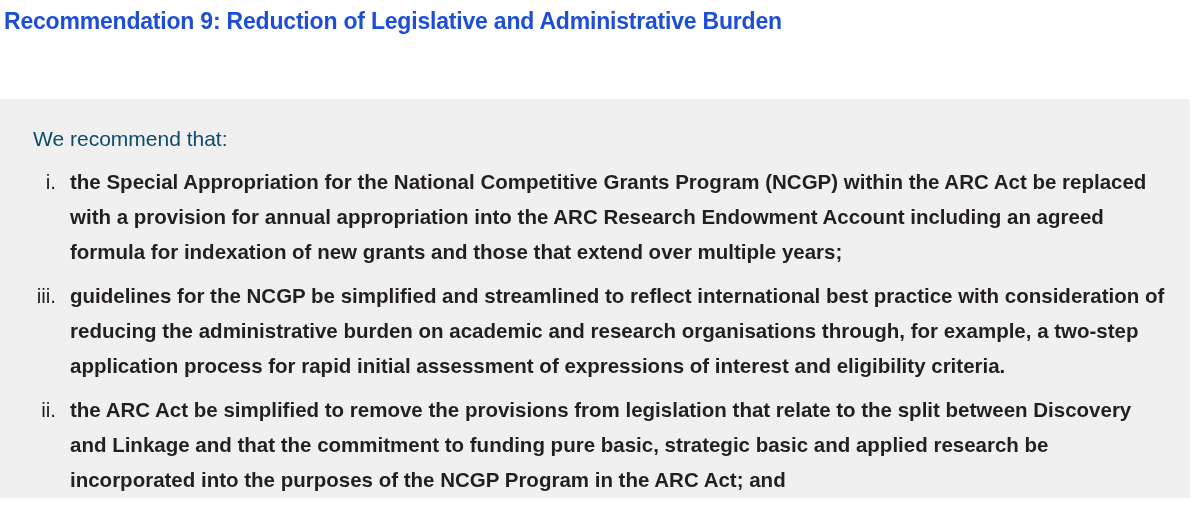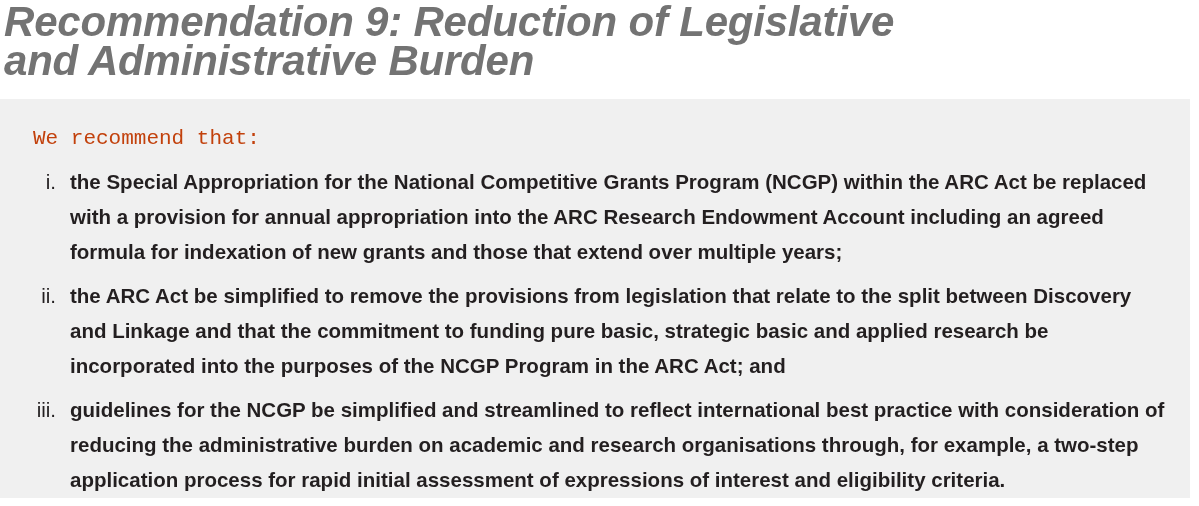--- a/index.html
+++ b/index.html
@@ -23,47 +23,46 @@
     box-sizing: border-box;
   }
 
   
   .rec-heading {
     position: absolute;
     left: 4px;
     top: 2px;
     width: 900px;
     margin: 0;
-    color: #737373;
+    color: #1d4ed8;
     font-family: "Liberation Sans", sans-serif;
-    font-size: 42px;
+    font-size: 23px;
     font-weight: bold;
     line-height: 39px;
     letter-spacing: -0.2px;
-    font-style: italic;
   }
 
   
   .rec-panel {
     position: absolute;
     left: 0px;
     top: 99px;
     width: 1190px;
     height: 399px;
     background: #f0f0f0;
     box-sizing: border-box;
   }
 
   .rec-intro {
     position: absolute;
     left: 33px;
     top: 25px;
     margin: 0;
-    color: #c2410c;
-    font-family: Liberation Mono, monospace;
+    color: #0c4a6e;
+    font-family: Liberation Sans, sans-serif;
     font-size: 21px;
     line-height: 30px;
     text-align: center;
   }
 
   .rec-list {
     position: absolute;
     left: 22px;
     top: 65px;
     right: 18px;
@@ -115,25 +114,25 @@
     <p class="rec-intro">We recommend that:</p>
 
     <ol class="rec-list">
 
       <li class="rec-item">
         <span class="rec-marker">i.</span>
         <span class="rec-text">the Special Appropriation for the National Competitive Grants Program (NCGP) within the ARC Act be replaced with a provision for annual appropriation into the ARC Research Endowment Account including an agreed formula for indexation of new grants and those that extend over multiple years;</span>
       </li>
 
       <li class="rec-item">
-        <span class="rec-marker">ii.</span>
-        <span class="rec-text">the ARC Act be simplified to remove the provisions from legislation that relate to the split between Discovery and Linkage and that the commitment to funding pure basic, strategic basic and applied research be incorporated into the purposes of the NCGP Program in the ARC Act; and</span>
+        <span class="rec-marker">iii.</span>
+        <span class="rec-text">guidelines for the NCGP be simplified and streamlined to reflect international best practice with consideration of reducing the administrative burden on academic and research organisations through, for example, a two-step application process for rapid initial assessment of expressions of interest and eligibility criteria.</span>
       </li>
 
       <li class="rec-item">
-        <span class="rec-marker">iii.</span>
-        <span class="rec-text">guidelines for the NCGP be simplified and streamlined to reflect international best practice with consideration of reducing the administrative burden on academic and research organisations through, for example, a two-step application process for rapid initial assessment of expressions of interest and eligibility criteria.</span>
+        <span class="rec-marker">ii.</span>
+        <span class="rec-text">the ARC Act be simplified to remove the provisions from legislation that relate to the split between Discovery and Linkage and that the commitment to funding pure basic, strategic basic and applied research be incorporated into the purposes of the NCGP Program in the ARC Act; and</span>
       </li>
 
     </ol>
   </section>
 
 </div>
 
 </body></html>

